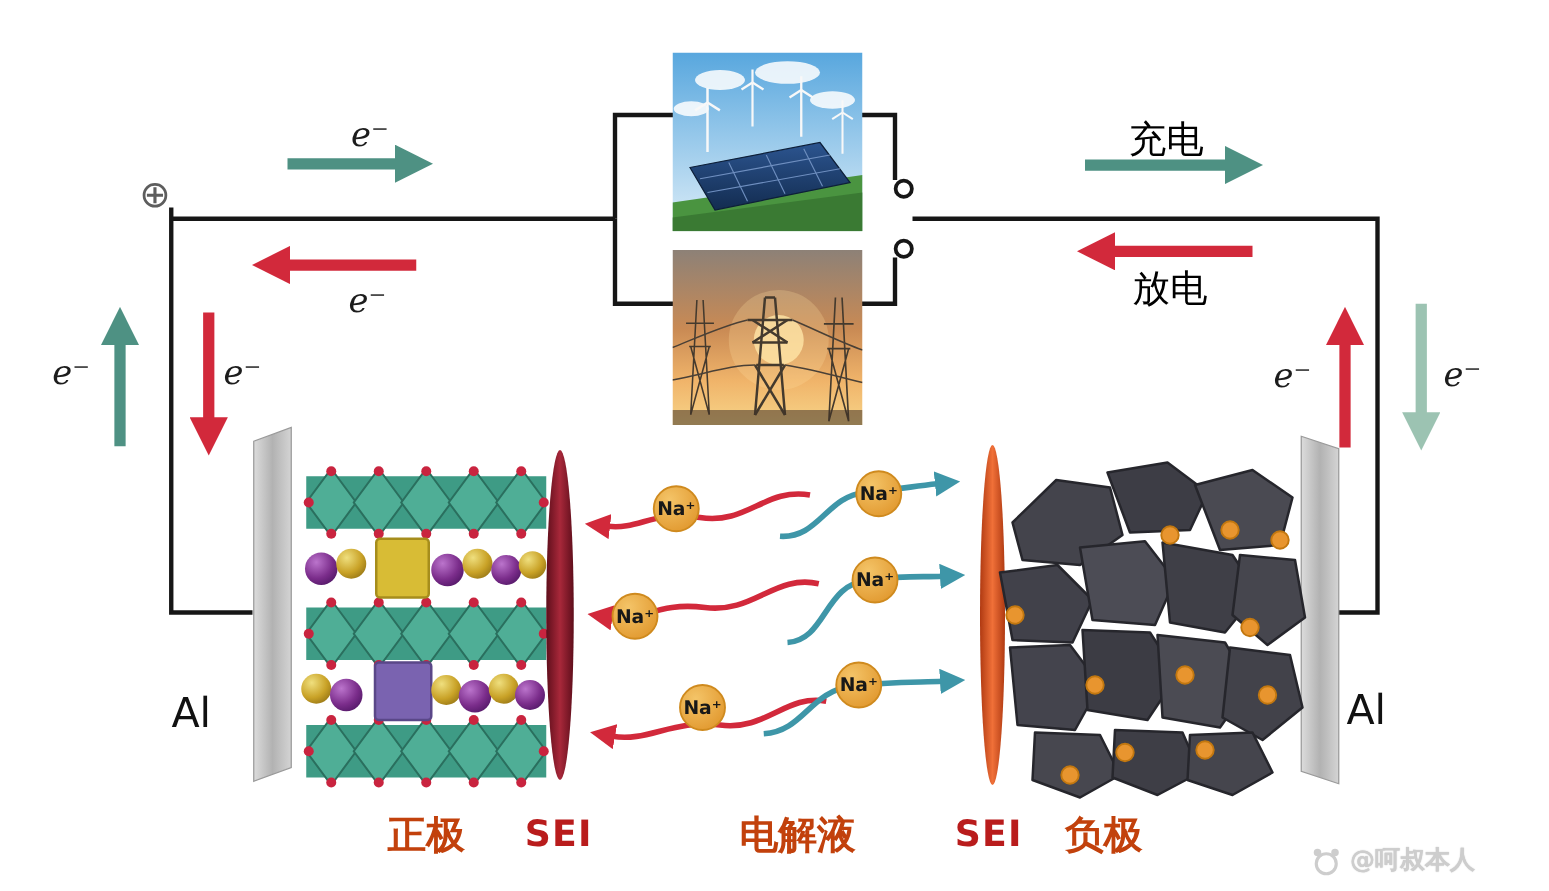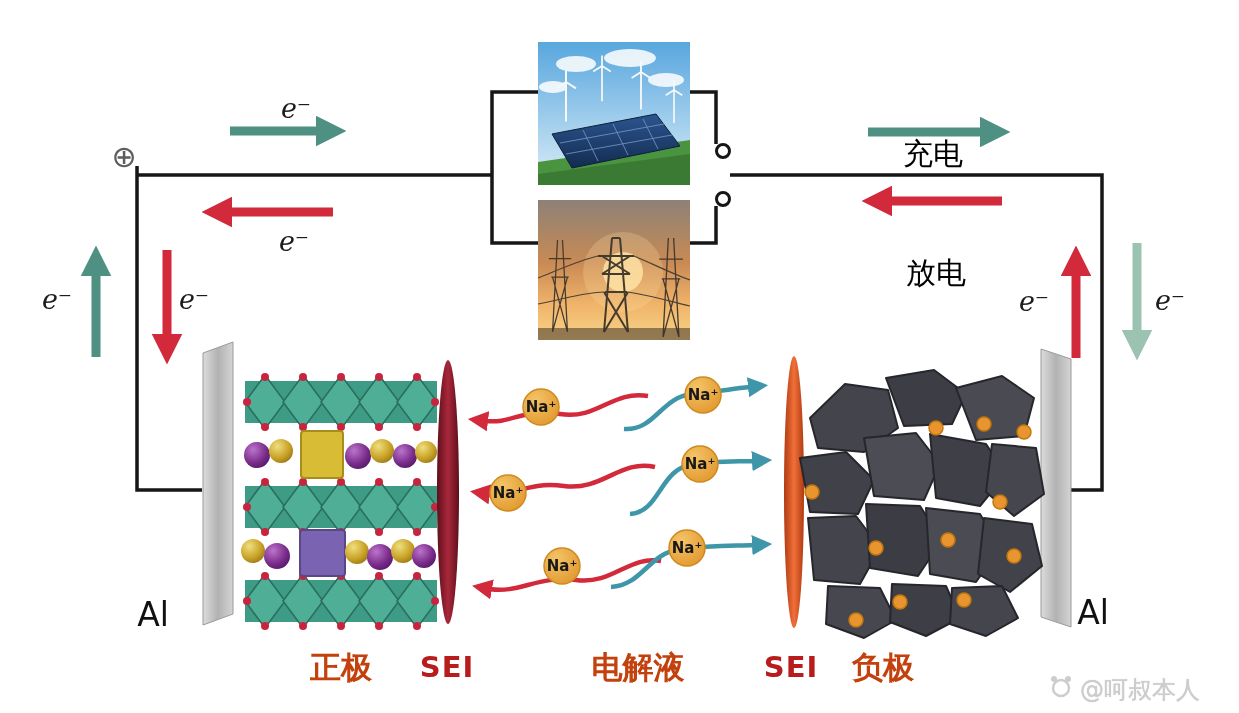--- a/index.html
+++ b/index.html
@@ -1,28 +1,28 @@
 <!DOCTYPE html>
 <html><head>
 <meta charset="utf-8">
 <style>
   html,body{margin:0;padding:0;background:#fff;}
   .stage{position:relative;width:1239px;height:713px;background:#ffffff;overflow:hidden;
          font-family:"DejaVu Sans",sans-serif;}
   .layer{position:absolute;left:0;top:0;}
   .lbl{position:absolute;transform:translate(-50%,-50%);white-space:nowrap;color:#111;}
   .electron{font-family:"DejaVu Serif",serif;font-style:italic;font-size:27px;color:#1c1c1c;}
-  .cjk{font-size:30px;font-weight:500;color:#000;margin-top:42px;}
-  .al{font-size:33px;color:#111;margin-top:44px;}
+  .cjk{font-size:30px;font-weight:500;color:#000;}
+  .al{font-size:33px;color:#111;}
   .bottom-cjk{font-size:31px;font-weight:600;color:#c2410c;}
   .sei-lbl{font-size:29px;font-weight:700;letter-spacing:1px;color:#b91c1c;}
   .na{font-size:15px;font-weight:700;color:#181818;}
   .plus{font-size:30px;color:#5d5d5d;font-weight:400;}
-  .wm{position:absolute;left:1048px;top:674px;display:flex;align-items:flex-start;gap:6px;
-      font-size:24px;font-weight:400;color:#cdcdcd;text-shadow:0 0 1px #bbb;}
+  .wm{position:absolute;left:1048px;top:674px;display:flex;align-items:flex-end;gap:6px;
+      font-size:20px;font-weight:700;color:#cdcdcd;text-shadow:0 0 1px #bbb;}
 </style>
 </head>
 <body>
 
 <div class="stage">
 
 <svg class="layer" width="1239" height="713" viewBox="0 0 1239 713">
   <defs>
     <marker id="mTeal" viewBox="0 0 10 10" refX="2" refY="5" markerWidth="3.4" markerHeight="3.4" orient="auto">
       <path d="M0 0 L10 5 L0 10 z" fill="#4E9183"></path>

